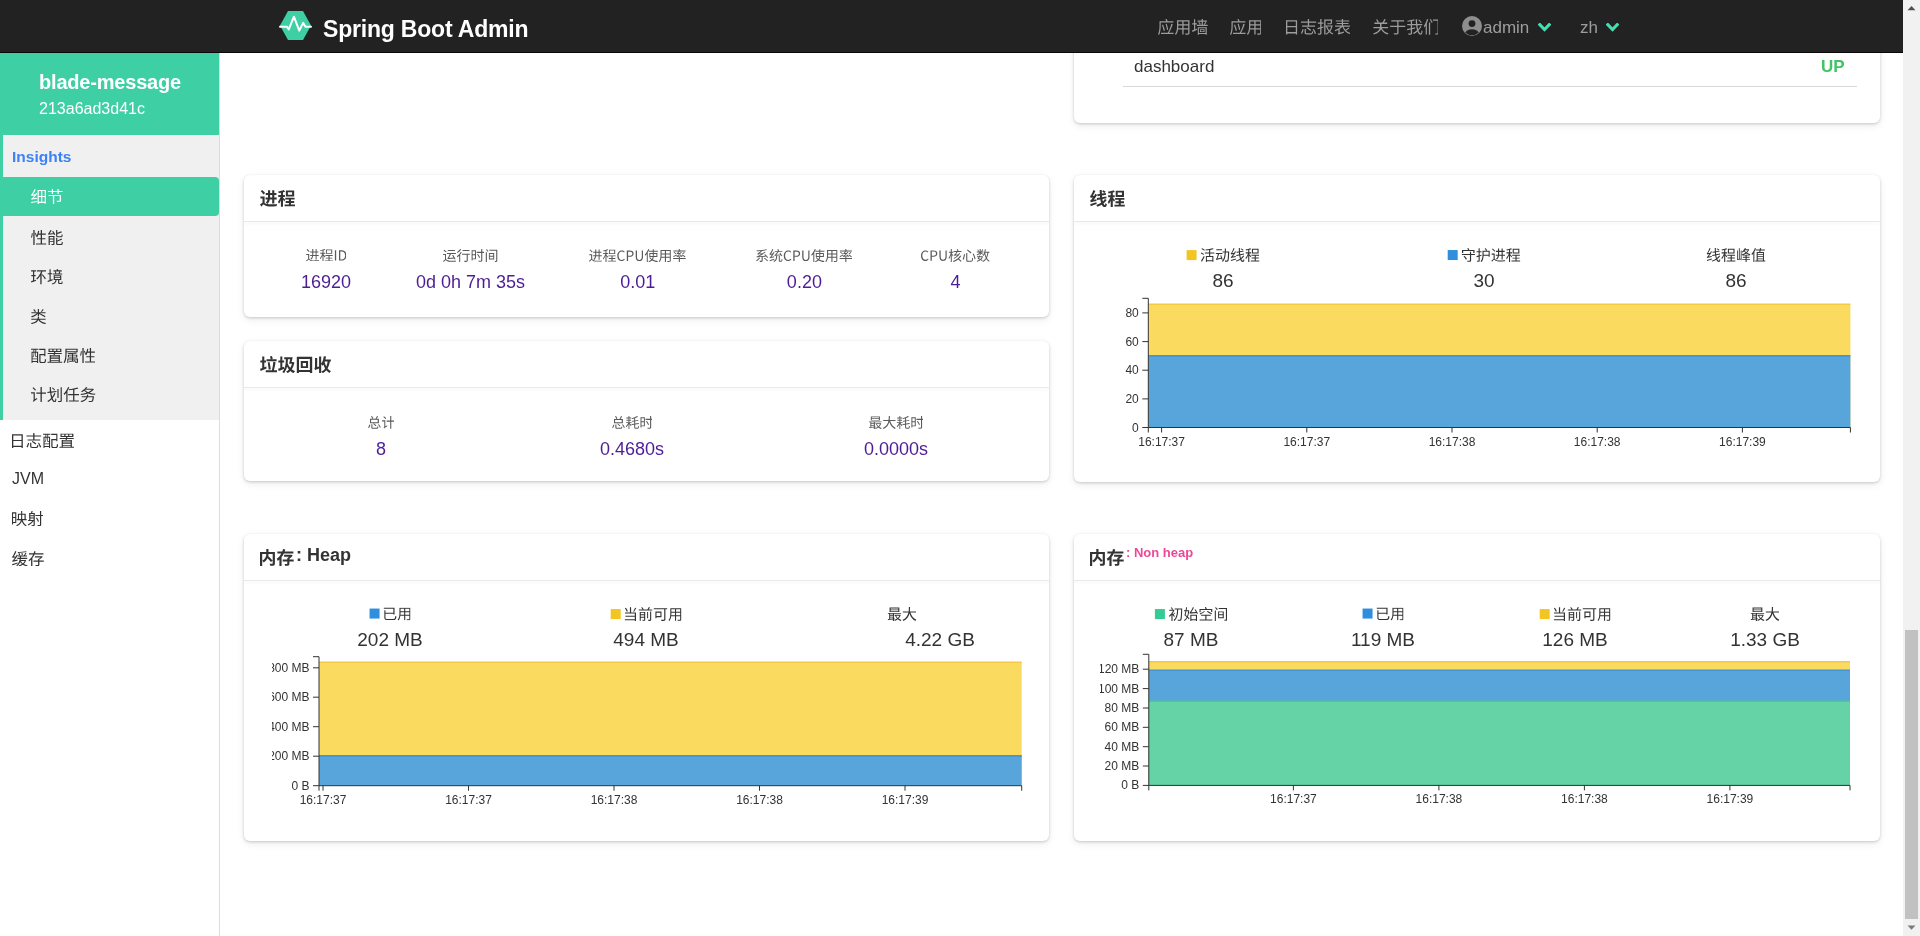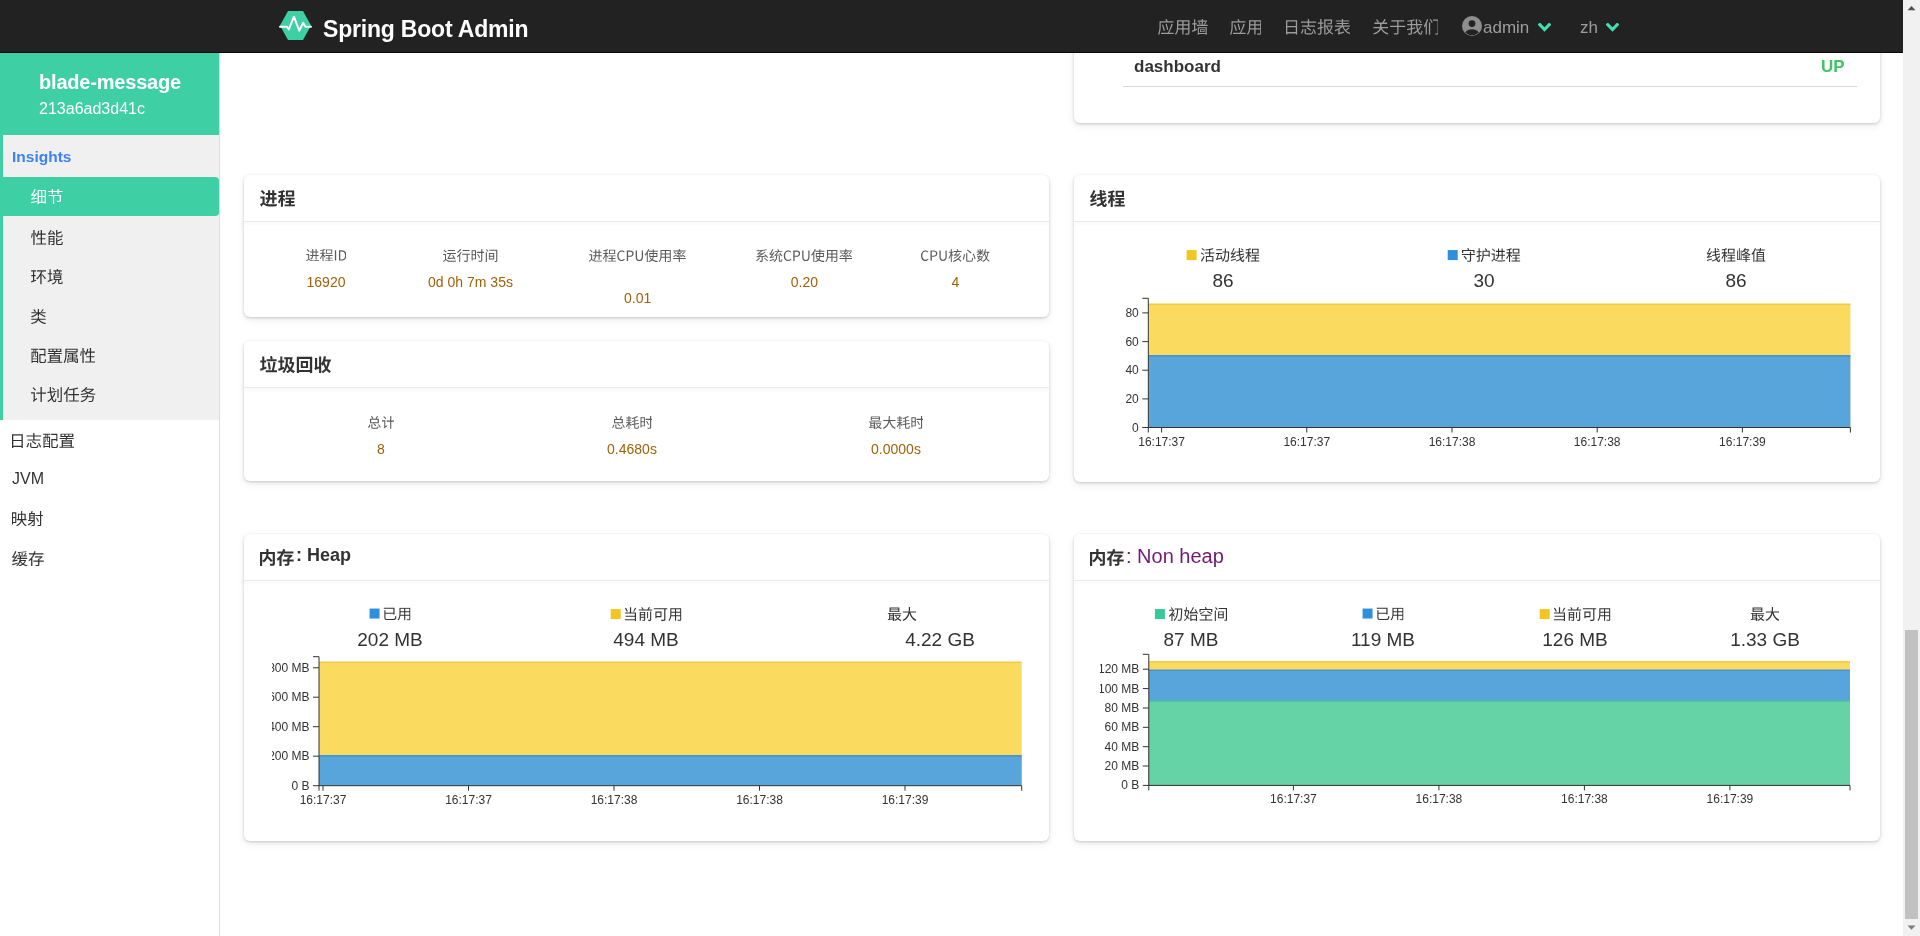--- a/index.html
+++ b/index.html
@@ -3,21 +3,21 @@
 <style>
 *{margin:0;padding:0;box-sizing:border-box}
 html,body{width:1920px;height:936px;overflow:hidden;background:#fff;
   font-family:"Liberation Sans",sans-serif;position:relative}
 .abs{position:absolute}
 .card{position:absolute;background:#fff;border-radius:6px;
   box-shadow:0 1px 3px rgba(0,0,0,.18),0 3px 9px rgba(0,0,0,.07)}
 .chd{position:absolute;left:0;right:0;top:46px;height:1px;background:#e9e9e9;
   box-shadow:0 2px 3px rgba(0,0,0,.06)}
 .cc{position:absolute;transform:translate(-50%,-50%);white-space:nowrap}
-.val{font-size:14px;color:#a16207}
+.val{font-size:18px;color:#4c1d95}
 .lgv{font-size:19px;color:#333}
 svg{display:block}
 </style></head><body>
 
 <div class="abs" style="left:0;top:0;width:1920px;height:53px;background:#222;border-bottom:1px solid #080808;z-index:50"></div>
 <svg class="abs" style="left:279px;top:10px;z-index:51" width="33" height="31" viewBox="0 0 33 31">
 <polygon points="9,1 24,1 32,15.5 24,30 9,30 1,15.5" fill="#3ecfa4"></polygon>
 <polyline points="1,16.7 7.9,16.7 9.8,19.4 14.9,6.7 20.3,20.6 24.1,12.9 26.5,16.7 32,16.7" fill="none" stroke="#fff" stroke-width="2" stroke-linecap="round" stroke-linejoin="round"></polyline>
 </svg>
 <div class="abs" style="left:323px;top:16px;z-index:51;font-size:23px;font-weight:bold;color:#fff;letter-spacing:-0.2px">Spring Boot Admin</div>
@@ -101,21 +101,21 @@
     <svg width="31.1" height="15.2" viewBox="1.3 -13.9 31.1 15.2">
       <path d="M10.4 -13.8V-11.2H7.2V-5.8H6.1V-4.6H10.1C9.7 -2.6 8.5 -0.9 5.4 0.4C5.6 0.6 6.0 1.0 6.2 1.3C9.1 0.0 10.5 -1.7 11.1 -3.6C11.9 -1.3 13.2 0.4 15.2 1.4C15.4 1.1 15.7 0.6 16.0 0.4C14.0 -0.5 12.6 -2.3 11.9 -4.6H15.9V-5.8H15.0V-11.2H11.5V-13.8ZM8.3 -5.8V-10.1H10.4V-7.5C10.4 -6.9 10.4 -6.3 10.3 -5.8ZM13.8 -5.8H11.5C11.5 -6.3 11.5 -6.9 11.5 -7.5V-10.1H13.8ZM4.5 -6.8V-2.9H2.4V-6.8ZM4.5 -7.9H2.4V-11.5H4.5ZM1.3 -12.7V-0.5H2.4V-1.8H5.6V-12.7Z M25.3 -6.9C26.1 -5.8 26.9 -4.1 27.2 -3.1L28.3 -3.5C27.9 -4.6 27.1 -6.2 26.3 -7.4ZM19.7 -8.7H22.9V-7.4H19.7ZM19.7 -9.7V-11.0H22.9V-9.7ZM19.7 -6.4H22.9V-5.0H19.7ZM17.4 -5.0V-3.9H21.6C20.4 -2.4 18.7 -1.2 17.0 -0.3C17.3 -0.1 17.7 0.3 17.9 0.6C19.8 -0.5 21.6 -2.0 22.9 -3.9H22.9V-0.1C22.9 0.2 22.9 0.2 22.6 0.2C22.4 0.3 21.6 0.3 20.7 0.2C20.9 0.5 21.1 1.0 21.1 1.3C22.3 1.3 23.0 1.3 23.5 1.1C23.9 0.9 24.1 0.6 24.1 -0.1V-12.0H21.4C21.6 -12.5 21.9 -13.1 22.1 -13.7L20.8 -13.9C20.7 -13.3 20.5 -12.6 20.3 -12.0H18.5V-5.0ZM29.3 -13.8V-10.0H24.7V-8.9H29.3V-0.2C29.3 0.1 29.2 0.1 28.9 0.1C28.7 0.2 27.7 0.2 26.7 0.1C26.9 0.5 27.1 1.0 27.1 1.3C28.5 1.3 29.3 1.3 29.8 1.1C30.3 0.9 30.5 0.5 30.5 -0.2V-8.9H32.3V-10.0H30.5V-13.8Z" fill="#333"></path>
     </svg>
   </div>
 <div style="position:absolute;left:12.0px;top:550.6px;line-height:0">
     <svg width="31.8" height="15.2" viewBox="0.5 -13.9 31.8 15.2">
       <path d="M0.6 -0.9 0.9 0.4C2.3 -0.2 4.3 -0.8 6.2 -1.5L6.0 -2.5C3.9 -1.9 1.9 -1.2 0.6 -0.9ZM9.9 -11.8C10.1 -11.1 10.3 -10.2 10.3 -9.6L11.4 -9.9C11.3 -10.4 11.1 -11.3 10.9 -12.0ZM14.5 -13.7C12.6 -13.3 9.1 -13.0 6.2 -12.9C6.3 -12.7 6.5 -12.3 6.5 -12.0C9.4 -12.0 13.0 -12.3 15.2 -12.8ZM0.9 -7.0C1.2 -7.1 1.6 -7.2 3.6 -7.4C2.9 -6.4 2.2 -5.6 1.9 -5.2C1.4 -4.7 1.0 -4.2 0.7 -4.2C0.8 -3.9 1.0 -3.3 1.0 -3.0C1.4 -3.2 1.9 -3.4 6.1 -4.2C6.0 -4.5 6.0 -5.0 6.0 -5.3L2.8 -4.7C4.1 -6.1 5.3 -7.9 6.4 -9.7L5.4 -10.3C5.0 -9.7 4.7 -9.1 4.3 -8.5L2.2 -8.4C3.2 -9.8 4.2 -11.6 4.9 -13.4L3.7 -13.8C3.0 -11.9 1.8 -9.8 1.5 -9.2C1.1 -8.6 0.8 -8.3 0.5 -8.2C0.7 -7.9 0.9 -7.3 0.9 -7.0ZM6.9 -11.5C7.2 -10.8 7.6 -9.9 7.7 -9.4L8.7 -9.8C8.6 -10.3 8.2 -11.1 7.9 -11.8ZM13.9 -12.2C13.5 -11.4 12.9 -10.2 12.3 -9.4H6.4V-8.4H8.4L8.3 -7.1H5.8V-6.0H8.2C7.8 -3.6 6.9 -1.0 4.7 0.4C5.0 0.6 5.3 1.0 5.5 1.3C7.0 0.2 8.0 -1.3 8.6 -3.0C9.1 -2.2 9.7 -1.5 10.5 -0.9C9.5 -0.3 8.4 0.1 7.1 0.4C7.3 0.6 7.7 1.1 7.8 1.4C9.1 1.0 10.4 0.5 11.4 -0.2C12.5 0.5 13.8 1.1 15.3 1.4C15.5 1.0 15.8 0.6 16.1 0.3C14.7 0.1 13.4 -0.4 12.4 -0.9C13.4 -1.9 14.2 -3.1 14.7 -4.6L14.0 -5.0L13.7 -4.9H9.1L9.4 -6.0H15.7V-7.1H9.5L9.6 -8.4H15.5V-9.4H13.5C14.0 -10.1 14.6 -11.0 15.0 -11.8ZM9.2 -3.9H13.2C12.8 -3.0 12.2 -2.2 11.4 -1.5C10.5 -2.2 9.8 -3.0 9.2 -3.9Z M26.6 -5.8V-4.4H22.0V-3.2H26.6V-0.2C26.6 0.1 26.6 0.1 26.3 0.1C26.0 0.2 25.0 0.2 23.9 0.1C24.1 0.5 24.2 1.0 24.3 1.3C25.7 1.3 26.6 1.3 27.2 1.1C27.7 0.9 27.9 0.6 27.9 -0.1V-3.2H32.3V-4.4H27.9V-5.3C29.1 -6.1 30.4 -7.1 31.3 -8.1L30.5 -8.7L30.2 -8.7H23.4V-7.5H29.1C28.3 -6.9 27.4 -6.2 26.6 -5.8ZM22.9 -13.9C22.7 -13.2 22.4 -12.4 22.1 -11.7H17.5V-10.5H21.6C20.6 -8.2 19.0 -6.1 17.0 -4.7C17.2 -4.4 17.5 -3.9 17.6 -3.6C18.3 -4.1 19.0 -4.7 19.6 -5.3V1.3H20.9V-6.8C21.7 -7.9 22.4 -9.2 23.0 -10.5H32.0V-11.7H23.5C23.7 -12.3 23.9 -12.9 24.1 -13.5Z" fill="#333"></path>
     </svg>
   </div>
 <div class="card" style="left:1074px;top:40px;width:806px;height:83px"></div>
-<div class="abs" style="left:1134px;top:57px;font-size:17px;font-weight:bold;color:#333">dashboard</div>
+<div class="abs" style="left:1134px;top:57px;font-size:17px;font-weight:normal;color:#333">dashboard</div>
 <div class="abs" style="left:1821px;top:57px;font-size:17px;font-weight:bold;color:#42c368">UP</div>
 <div class="abs" style="left:1122.7px;top:86px;width:734.3px;height:1px;background:#d8d8d8"></div>
 <div class="card" style="left:244px;top:175px;width:805px;height:142px">
     <div class="chd"></div>
   </div>
 <div style="position:absolute;left:260.0px;top:190.1px;line-height:0">
     <svg width="35.0" height="16.7" viewBox="0.4 -15.1 35.0 16.7">
       <path d="M1.1 -13.8C2.1 -12.8 3.3 -11.5 3.8 -10.7L5.5 -12.1C4.9 -12.9 3.6 -14.1 2.6 -15.0ZM12.6 -14.8V-12.2H10.5V-14.8H8.4V-12.2H6.1V-10.1H8.4V-9.0C8.4 -8.5 8.4 -8.1 8.4 -7.6H6.0V-5.5H8.0C7.7 -4.5 7.2 -3.5 6.2 -2.7C6.7 -2.4 7.5 -1.6 7.8 -1.2C9.2 -2.3 9.9 -3.9 10.2 -5.5H12.6V-1.5H14.7V-5.5H17.1V-7.6H14.7V-10.1H16.8V-12.2H14.7V-14.8ZM10.5 -10.1H12.6V-7.6H10.5C10.5 -8.1 10.5 -8.5 10.5 -8.9ZM5.0 -8.7H0.8V-6.7H2.9V-2.3C2.1 -2.0 1.2 -1.3 0.4 -0.5L1.9 1.6C2.5 0.5 3.3 -0.7 3.8 -0.7C4.2 -0.7 4.9 -0.1 5.7 0.3C7.0 1.1 8.5 1.3 10.8 1.3C12.7 1.3 15.7 1.2 16.9 1.1C17.0 0.5 17.3 -0.6 17.5 -1.2C15.7 -0.9 12.8 -0.8 10.9 -0.8C8.9 -0.8 7.2 -0.8 6.0 -1.5C5.6 -1.8 5.3 -2.0 5.0 -2.2Z M28.3 -12.8H32.5V-10.3H28.3ZM26.3 -14.6V-8.5H34.6V-14.6ZM26.1 -4.1V-2.2H29.3V-0.7H25.0V1.2H35.4V-0.7H31.4V-2.2H34.6V-4.1H31.4V-5.6H35.0V-7.4H25.7V-5.6H29.3V-4.1ZM24.1 -15.1C22.7 -14.5 20.5 -13.9 18.5 -13.6C18.8 -13.2 19.0 -12.5 19.1 -12.0C19.8 -12.1 20.6 -12.2 21.3 -12.3V-10.2H18.7V-8.2H21.0C20.4 -6.5 19.4 -4.5 18.4 -3.4C18.7 -2.8 19.2 -1.9 19.4 -1.3C20.1 -2.2 20.8 -3.5 21.3 -4.9V1.6H23.4V-5.5C23.9 -4.8 24.3 -4.1 24.5 -3.6L25.7 -5.3C25.4 -5.7 23.9 -7.3 23.4 -7.7V-8.2H25.3V-10.2H23.4V-12.8C24.2 -13.0 24.9 -13.2 25.6 -13.4Z" fill="#333"></path>
     </svg>
   </div>
@@ -129,21 +129,21 @@
     <svg width="54.3" height="13.0" viewBox="0.5 -11.8 54.3 13.0">
       <path d="M5.3 -10.9V-9.9H12.4V-10.9ZM1.0 -10.3C1.8 -9.8 2.9 -8.9 3.4 -8.5L4.2 -9.2C3.6 -9.7 2.5 -10.5 1.7 -11.0ZM5.2 -1.7C5.7 -1.8 6.3 -1.9 11.6 -2.4L12.1 -1.3L13.0 -1.8C12.5 -2.9 11.4 -4.7 10.5 -6.0L9.6 -5.6C10.1 -4.9 10.6 -4.1 11.0 -3.3L6.4 -2.9C7.2 -4.0 7.9 -5.4 8.5 -6.7H13.4V-7.7H4.4V-6.7H7.2C6.7 -5.3 5.9 -3.9 5.7 -3.5C5.4 -3.1 5.1 -2.8 4.9 -2.7C5.0 -2.4 5.2 -1.9 5.2 -1.7ZM3.5 -6.9H0.6V-5.9H2.5V-1.4C1.9 -1.1 1.2 -0.5 0.5 0.2L1.3 1.2C1.9 0.3 2.6 -0.6 3.1 -0.6C3.4 -0.6 3.9 -0.1 4.5 0.2C5.5 0.8 6.6 1.0 8.4 1.0C9.9 1.0 12.3 0.9 13.2 0.9C13.2 0.5 13.4 0.0 13.5 -0.3C12.1 -0.1 10.0 -0.0 8.4 -0.0C6.8 -0.0 5.6 -0.1 4.7 -0.7C4.2 -1.1 3.8 -1.3 3.5 -1.5Z M20.1 -10.9V-9.9H27.0V-10.9ZM17.7 -11.8C17.0 -10.8 15.7 -9.5 14.5 -8.7C14.7 -8.5 15.0 -8.1 15.1 -7.9C16.4 -8.8 17.8 -10.1 18.7 -11.4ZM19.5 -7.1V-6.0H24.2V-0.2C24.2 -0.0 24.1 0.1 23.8 0.1C23.6 0.1 22.6 0.1 21.6 0.0C21.8 0.4 21.9 0.8 22.0 1.1C23.4 1.1 24.1 1.1 24.6 0.9C25.1 0.7 25.3 0.4 25.3 -0.2V-6.0H27.4V-7.1ZM18.3 -8.8C17.3 -7.2 15.8 -5.5 14.3 -4.5C14.6 -4.3 14.9 -3.8 15.1 -3.6C15.6 -4.0 16.2 -4.5 16.7 -5.1V1.2H17.7V-6.2C18.3 -6.9 18.8 -7.7 19.3 -8.4Z M34.6 -6.3C35.4 -5.2 36.3 -3.8 36.8 -2.9L37.7 -3.4C37.2 -4.3 36.3 -5.7 35.5 -6.8ZM32.5 -5.6V-2.4H30.1V-5.6ZM32.5 -6.6H30.1V-9.6H32.5ZM29.1 -10.6V-0.4H30.1V-1.5H33.5V-10.6ZM38.7 -11.7V-9.0H34.2V-7.9H38.7V-0.5C38.7 -0.2 38.6 -0.1 38.3 -0.1C38.0 -0.1 37.0 -0.1 35.9 -0.1C36.0 0.2 36.2 0.7 36.3 1.0C37.7 1.0 38.6 1.0 39.1 0.8C39.6 0.6 39.8 0.3 39.8 -0.5V-7.9H41.5V-9.0H39.8V-11.7Z M43.3 -8.6V1.1H44.4V-8.6ZM43.5 -11.1C44.1 -10.5 44.9 -9.6 45.2 -9.0L46.0 -9.6C45.7 -10.2 45.0 -11.0 44.3 -11.6ZM47.3 -4.1H50.7V-2.2H47.3ZM47.3 -6.9H50.7V-5.0H47.3ZM46.4 -7.8V-1.4H51.7V-7.8ZM46.9 -11.0V-10.0H53.7V-0.2C53.7 0.0 53.6 0.1 53.5 0.1C53.3 0.1 52.7 0.1 52.1 0.1C52.3 0.4 52.4 0.8 52.5 1.1C53.3 1.1 53.9 1.1 54.3 0.9C54.7 0.7 54.8 0.4 54.8 -0.2V-11.0Z" fill="#5a5a5a"></path>
     </svg>
   </div>
 <div class="cc val" style="left:470.5px;top:282px">0d 0h 7m 35s</div>
 <div style="position:absolute;left:589.4px;top:248.5px;line-height:0">
     <svg width="96.7" height="13.0" viewBox="0.5 -11.9 96.7 13.0">
       <path d="M1.1 -10.9C1.9 -10.2 2.8 -9.2 3.3 -8.5L4.1 -9.2C3.6 -9.8 2.7 -10.8 1.9 -11.5ZM10.1 -11.5V-9.2H7.8V-11.5H6.7V-9.2H4.7V-8.2H6.7V-6.6L6.7 -5.7H4.7V-4.7H6.6C6.4 -3.6 5.9 -2.6 4.9 -1.8C5.1 -1.6 5.5 -1.2 5.6 -1.0C6.9 -2.0 7.4 -3.3 7.6 -4.7H10.1V-1.1H11.1V-4.7H13.2V-5.7H11.1V-8.2H12.9V-9.2H11.1V-11.5ZM7.8 -8.2H10.1V-5.7H7.7L7.8 -6.6ZM3.7 -6.7H0.7V-5.7H2.6V-1.7C2.0 -1.5 1.3 -0.8 0.5 -0.0L1.2 0.9C2.0 -0.0 2.6 -0.9 3.1 -0.9C3.4 -0.9 3.9 -0.4 4.5 -0.0C5.4 0.6 6.6 0.7 8.3 0.7C9.7 0.7 12.2 0.7 13.2 0.6C13.2 0.3 13.4 -0.2 13.5 -0.5C12.1 -0.3 10.0 -0.2 8.4 -0.2C6.8 -0.2 5.6 -0.3 4.7 -0.9C4.2 -1.2 3.9 -1.5 3.7 -1.6Z M21.4 -10.3H25.7V-7.7H21.4ZM20.5 -11.2V-6.8H26.7V-11.2ZM20.3 -2.9V-2.0H23.0V-0.2H19.3V0.7H27.5V-0.2H24.1V-2.0H26.9V-2.9H24.1V-4.6H27.2V-5.5H19.9V-4.6H23.0V-2.9ZM19.1 -11.6C18.0 -11.1 16.2 -10.7 14.6 -10.4C14.7 -10.2 14.9 -9.8 14.9 -9.6C15.6 -9.7 16.3 -9.8 17.0 -10.0V-7.8H14.7V-6.8H16.8C16.3 -5.2 15.3 -3.4 14.4 -2.4C14.6 -2.2 14.8 -1.7 14.9 -1.4C15.7 -2.3 16.4 -3.7 17.0 -5.1V1.1H18.0V-4.9C18.5 -4.4 19.0 -3.6 19.3 -3.2L19.9 -4.0C19.6 -4.4 18.4 -5.6 18.0 -6.0V-6.8H19.8V-7.8H18.0V-10.2C18.7 -10.4 19.3 -10.5 19.8 -10.8Z M33.3 0.2C34.6 0.2 35.6 -0.4 36.4 -1.3L35.7 -2.1C35.1 -1.4 34.3 -1.0 33.3 -1.0C31.4 -1.0 30.1 -2.6 30.1 -5.2C30.1 -7.7 31.4 -9.3 33.4 -9.3C34.3 -9.3 34.9 -8.9 35.5 -8.3L36.2 -9.2C35.6 -9.8 34.6 -10.4 33.4 -10.4C30.8 -10.4 28.8 -8.4 28.8 -5.1C28.8 -1.8 30.7 0.2 33.3 0.2Z M38.3 0.0H39.6V-4.1H41.3C43.6 -4.1 45.1 -5.1 45.1 -7.3C45.1 -9.5 43.6 -10.3 41.3 -10.3H38.3ZM39.6 -5.1V-9.2H41.1C42.9 -9.2 43.8 -8.8 43.8 -7.3C43.8 -5.8 43.0 -5.1 41.2 -5.1Z M50.8 0.2C52.9 0.2 54.5 -0.9 54.5 -4.2V-10.3H53.3V-4.2C53.3 -1.7 52.2 -1.0 50.8 -1.0C49.5 -1.0 48.5 -1.7 48.5 -4.2V-10.3H47.2V-4.2C47.2 -0.9 48.7 0.2 50.8 0.2Z M64.3 -11.7V-10.2H60.4V-9.2H64.3V-7.9H60.8V-4.0H64.2C64.1 -3.2 63.9 -2.5 63.4 -1.8C62.7 -2.4 62.1 -3.0 61.7 -3.7L60.8 -3.4C61.3 -2.5 62.0 -1.8 62.8 -1.1C62.2 -0.5 61.2 -0.1 59.9 0.3C60.1 0.5 60.4 0.9 60.5 1.2C62.0 0.7 63.0 0.1 63.7 -0.5C65.1 0.3 66.9 0.9 68.9 1.1C69.0 0.8 69.3 0.4 69.5 0.2C67.5 -0.0 65.7 -0.5 64.3 -1.3C64.9 -2.1 65.1 -3.0 65.2 -4.0H68.9V-7.9H65.3V-9.2H69.4V-10.2H65.3V-11.7ZM61.8 -7.0H64.3V-5.5L64.3 -4.9H61.8ZM65.3 -7.0H67.9V-4.9H65.3L65.3 -5.5ZM59.8 -11.8C59.0 -9.7 57.6 -7.6 56.2 -6.2C56.4 -6.0 56.7 -5.4 56.8 -5.2C57.3 -5.7 57.8 -6.4 58.3 -7.0V1.2H59.3V-8.6C59.9 -9.5 60.4 -10.5 60.8 -11.5Z M72.0 -10.8V-5.7C72.0 -3.7 71.9 -1.2 70.3 0.5C70.6 0.6 71.0 1.0 71.1 1.2C72.2 0.0 72.7 -1.6 72.9 -3.2H76.4V1.0H77.5V-3.2H81.3V-0.3C81.3 -0.1 81.2 0.0 80.9 0.0C80.6 0.1 79.7 0.1 78.7 0.0C78.8 0.3 79.0 0.8 79.1 1.0C80.4 1.1 81.2 1.0 81.7 0.9C82.1 0.7 82.3 0.4 82.3 -0.3V-10.8ZM73.1 -9.8H76.4V-7.5H73.1ZM81.3 -9.8V-7.5H77.5V-9.8ZM73.1 -6.5H76.4V-4.2H73.0C73.1 -4.7 73.1 -5.2 73.1 -5.7ZM81.3 -6.5V-4.2H77.5V-6.5Z M95.5 -9.0C95.0 -8.4 94.1 -7.7 93.5 -7.2L94.3 -6.7C94.9 -7.1 95.7 -7.8 96.4 -8.5ZM84.7 -4.7 85.2 -3.9C86.1 -4.3 87.3 -4.9 88.4 -5.5L88.1 -6.3C86.9 -5.7 85.5 -5.1 84.7 -4.7ZM85.1 -8.4C85.8 -7.9 86.8 -7.2 87.2 -6.7L87.9 -7.4C87.5 -7.9 86.5 -8.5 85.8 -9.0ZM93.4 -5.7C94.3 -5.1 95.5 -4.3 96.1 -3.7L96.9 -4.4C96.3 -4.9 95.0 -5.7 94.1 -6.3ZM84.6 -2.8V-1.8H90.3V1.1H91.4V-1.8H97.2V-2.8H91.4V-4.0H90.3V-2.8ZM90.0 -11.6C90.2 -11.3 90.4 -10.9 90.6 -10.5H84.9V-9.5H90.0C89.6 -8.9 89.1 -8.3 88.9 -8.1C88.7 -7.9 88.5 -7.7 88.3 -7.7C88.4 -7.4 88.6 -7.0 88.6 -6.8C88.8 -6.8 89.1 -6.9 90.7 -7.0C90.1 -6.4 89.5 -5.8 89.2 -5.6C88.7 -5.2 88.4 -4.9 88.0 -4.9C88.2 -4.6 88.3 -4.2 88.3 -4.0C88.6 -4.1 89.1 -4.2 92.8 -4.5C93.0 -4.3 93.1 -4.0 93.2 -3.8L94.0 -4.2C93.7 -4.8 93.0 -5.8 92.4 -6.5L91.6 -6.2C91.8 -5.9 92.1 -5.6 92.3 -5.3L89.8 -5.1C91.0 -6.1 92.3 -7.3 93.4 -8.6L92.5 -9.1C92.2 -8.7 91.9 -8.3 91.6 -7.9L89.8 -7.8C90.2 -8.3 90.7 -8.9 91.1 -9.5H97.1V-10.5H91.9C91.7 -10.9 91.3 -11.5 91.0 -11.9Z" fill="#5a5a5a"></path>
     </svg>
   </div>
-<div class="cc val" style="left:637.7px;top:298px">0.01</div>
+<div class="cc val" style="left:637.7px;top:282px">0.01</div>
 <div style="position:absolute;left:756.3px;top:248.5px;line-height:0">
     <svg width="96.2" height="13.0" viewBox="1.0 -11.9 96.2 13.0">
       <path d="M4.0 -3.1C3.3 -2.1 2.1 -1.1 1.0 -0.4C1.3 -0.3 1.7 0.1 1.9 0.3C3.0 -0.5 4.2 -1.6 5.1 -2.8ZM8.9 -2.7C10.1 -1.8 11.5 -0.5 12.2 0.3L13.1 -0.3C12.3 -1.1 10.9 -2.4 9.7 -3.2ZM9.3 -6.2C9.7 -5.9 10.1 -5.5 10.4 -5.1L4.3 -4.7C6.4 -5.7 8.5 -7.0 10.6 -8.6L9.8 -9.2C9.1 -8.7 8.3 -8.1 7.6 -7.6L4.1 -7.4C5.1 -8.1 6.2 -9.0 7.1 -10.0C8.9 -10.2 10.6 -10.5 12.0 -10.8L11.2 -11.7C9.0 -11.1 4.9 -10.7 1.5 -10.5C1.6 -10.3 1.7 -9.9 1.8 -9.6C3.0 -9.7 4.3 -9.8 5.6 -9.9C4.7 -8.9 3.7 -8.1 3.3 -7.9C2.9 -7.5 2.5 -7.3 2.3 -7.3C2.4 -7.0 2.5 -6.6 2.6 -6.4C2.9 -6.5 3.3 -6.5 6.1 -6.7C4.9 -6.0 3.9 -5.4 3.4 -5.2C2.6 -4.7 1.9 -4.5 1.5 -4.4C1.6 -4.1 1.8 -3.6 1.8 -3.4C2.2 -3.6 2.7 -3.7 6.6 -3.9V-0.3C6.6 -0.1 6.6 -0.1 6.3 -0.1C6.1 -0.0 5.3 -0.0 4.5 -0.1C4.6 0.2 4.8 0.7 4.9 1.0C5.9 1.0 6.6 1.0 7.1 0.8C7.5 0.6 7.7 0.3 7.7 -0.3V-4.0L11.1 -4.3C11.6 -3.8 11.9 -3.4 12.1 -3.0L13.0 -3.5C12.4 -4.4 11.2 -5.7 10.1 -6.6Z M23.8 -4.9V-0.5C23.8 0.5 24.0 0.8 25.0 0.8C25.2 0.8 26.0 0.8 26.2 0.8C27.1 0.8 27.3 0.3 27.4 -1.6C27.1 -1.7 26.7 -1.8 26.5 -2.0C26.5 -0.3 26.4 -0.1 26.1 -0.1C25.9 -0.1 25.3 -0.1 25.2 -0.1C24.9 -0.1 24.8 -0.1 24.8 -0.5V-4.9ZM21.1 -4.9C21.1 -2.1 20.7 -0.6 18.4 0.2C18.7 0.4 19.0 0.8 19.1 1.1C21.6 0.0 22.1 -1.8 22.2 -4.9ZM14.6 -0.7 14.8 0.3C16.1 -0.1 17.7 -0.6 19.3 -1.1L19.1 -2.1C17.4 -1.6 15.7 -1.0 14.6 -0.7ZM22.3 -11.5C22.6 -11.0 22.9 -10.2 23.1 -9.7H19.7V-8.8H22.2C21.6 -7.9 20.6 -6.6 20.3 -6.3C20.0 -6.1 19.7 -6.0 19.4 -5.9C19.5 -5.7 19.7 -5.1 19.8 -4.9C20.2 -5.0 20.7 -5.1 25.8 -5.6C26.1 -5.2 26.3 -4.8 26.4 -4.6L27.3 -5.1C26.9 -5.9 26.0 -7.2 25.2 -8.2L24.4 -7.7C24.7 -7.3 25.0 -6.9 25.3 -6.4L21.4 -6.1C22.1 -6.9 22.9 -8.0 23.5 -8.8H27.3V-9.7H23.2L24.1 -10.0C24.0 -10.5 23.6 -11.2 23.3 -11.8ZM14.8 -5.9C15.1 -6.0 15.4 -6.1 17.1 -6.3C16.4 -5.4 15.9 -4.8 15.7 -4.5C15.2 -4.0 14.9 -3.6 14.6 -3.6C14.7 -3.3 14.9 -2.8 14.9 -2.5C15.2 -2.7 15.7 -2.9 19.2 -3.6C19.1 -3.9 19.1 -4.3 19.2 -4.6L16.5 -4.0C17.6 -5.3 18.6 -6.8 19.5 -8.3L18.6 -8.8C18.3 -8.3 18.0 -7.8 17.7 -7.3L16.0 -7.1C16.8 -8.3 17.7 -9.9 18.3 -11.3L17.3 -11.8C16.7 -10.1 15.6 -8.3 15.3 -7.9C15.0 -7.4 14.7 -7.1 14.5 -7.0C14.6 -6.7 14.8 -6.1 14.8 -5.9Z M33.3 0.2C34.6 0.2 35.6 -0.4 36.4 -1.3L35.7 -2.1C35.1 -1.4 34.3 -1.0 33.3 -1.0C31.4 -1.0 30.1 -2.6 30.1 -5.2C30.1 -7.7 31.4 -9.3 33.4 -9.3C34.3 -9.3 34.9 -8.9 35.5 -8.3L36.2 -9.2C35.6 -9.8 34.6 -10.4 33.4 -10.4C30.8 -10.4 28.8 -8.4 28.8 -5.1C28.8 -1.8 30.7 0.2 33.3 0.2Z M38.3 0.0H39.6V-4.1H41.3C43.6 -4.1 45.1 -5.1 45.1 -7.3C45.1 -9.5 43.6 -10.3 41.3 -10.3H38.3ZM39.6 -5.1V-9.2H41.1C42.9 -9.2 43.8 -8.8 43.8 -7.3C43.8 -5.8 43.0 -5.1 41.2 -5.1Z M50.8 0.2C52.9 0.2 54.5 -0.9 54.5 -4.2V-10.3H53.3V-4.2C53.3 -1.7 52.2 -1.0 50.8 -1.0C49.5 -1.0 48.5 -1.7 48.5 -4.2V-10.3H47.2V-4.2C47.2 -0.9 48.7 0.2 50.8 0.2Z M64.3 -11.7V-10.2H60.4V-9.2H64.3V-7.9H60.8V-4.0H64.2C64.1 -3.2 63.9 -2.5 63.4 -1.8C62.7 -2.4 62.1 -3.0 61.7 -3.7L60.8 -3.4C61.3 -2.5 62.0 -1.8 62.8 -1.1C62.2 -0.5 61.2 -0.1 59.9 0.3C60.1 0.5 60.4 0.9 60.5 1.2C62.0 0.7 63.0 0.1 63.7 -0.5C65.1 0.3 66.9 0.9 68.9 1.1C69.0 0.8 69.3 0.4 69.5 0.2C67.5 -0.0 65.7 -0.5 64.3 -1.3C64.9 -2.1 65.1 -3.0 65.2 -4.0H68.9V-7.9H65.3V-9.2H69.4V-10.2H65.3V-11.7ZM61.8 -7.0H64.3V-5.5L64.3 -4.9H61.8ZM65.3 -7.0H67.9V-4.9H65.3L65.3 -5.5ZM59.8 -11.8C59.0 -9.7 57.6 -7.6 56.2 -6.2C56.4 -6.0 56.7 -5.4 56.8 -5.2C57.3 -5.7 57.8 -6.4 58.3 -7.0V1.2H59.3V-8.6C59.9 -9.5 60.4 -10.5 60.8 -11.5Z M72.0 -10.8V-5.7C72.0 -3.7 71.9 -1.2 70.3 0.5C70.6 0.6 71.0 1.0 71.1 1.2C72.2 0.0 72.7 -1.6 72.9 -3.2H76.4V1.0H77.5V-3.2H81.3V-0.3C81.3 -0.1 81.2 0.0 80.9 0.0C80.6 0.1 79.7 0.1 78.7 0.0C78.8 0.3 79.0 0.8 79.1 1.0C80.4 1.1 81.2 1.0 81.7 0.9C82.1 0.7 82.3 0.4 82.3 -0.3V-10.8ZM73.1 -9.8H76.4V-7.5H73.1ZM81.3 -9.8V-7.5H77.5V-9.8ZM73.1 -6.5H76.4V-4.2H73.0C73.1 -4.7 73.1 -5.2 73.1 -5.7ZM81.3 -6.5V-4.2H77.5V-6.5Z M95.5 -9.0C95.0 -8.4 94.1 -7.7 93.5 -7.2L94.3 -6.7C94.9 -7.1 95.7 -7.8 96.4 -8.5ZM84.7 -4.7 85.2 -3.9C86.1 -4.3 87.3 -4.9 88.4 -5.5L88.1 -6.3C86.9 -5.7 85.5 -5.1 84.7 -4.7ZM85.1 -8.4C85.8 -7.9 86.8 -7.2 87.2 -6.7L87.9 -7.4C87.5 -7.9 86.5 -8.5 85.8 -9.0ZM93.4 -5.7C94.3 -5.1 95.5 -4.3 96.1 -3.7L96.9 -4.4C96.3 -4.9 95.0 -5.7 94.1 -6.3ZM84.6 -2.8V-1.8H90.3V1.1H91.4V-1.8H97.2V-2.8H91.4V-4.0H90.3V-2.8ZM90.0 -11.6C90.2 -11.3 90.4 -10.9 90.6 -10.5H84.9V-9.5H90.0C89.6 -8.9 89.1 -8.3 88.9 -8.1C88.7 -7.9 88.5 -7.7 88.3 -7.7C88.4 -7.4 88.6 -7.0 88.6 -6.8C88.8 -6.8 89.1 -6.9 90.7 -7.0C90.1 -6.4 89.5 -5.8 89.2 -5.6C88.7 -5.2 88.4 -4.9 88.0 -4.9C88.2 -4.6 88.3 -4.2 88.3 -4.0C88.6 -4.1 89.1 -4.2 92.8 -4.5C93.0 -4.3 93.1 -4.0 93.2 -3.8L94.0 -4.2C93.7 -4.8 93.0 -5.8 92.4 -6.5L91.6 -6.2C91.8 -5.9 92.1 -5.6 92.3 -5.3L89.8 -5.1C91.0 -6.1 92.3 -7.3 93.4 -8.6L92.5 -9.1C92.2 -8.7 91.9 -8.3 91.6 -7.9L89.8 -7.8C90.2 -8.3 90.7 -8.9 91.1 -9.5H97.1V-10.5H91.9C91.7 -10.9 91.3 -11.5 91.0 -11.9Z" fill="#5a5a5a"></path>
     </svg>
   </div>
 <div class="cc val" style="left:804.4px;top:282px">0.20</div>
 <div style="position:absolute;left:921.2px;top:248.5px;line-height:0">
     <svg width="68.7" height="13.0" viewBox="0.8 -11.8 68.7 13.0">
       <path d="M5.3 0.2C6.6 0.2 7.6 -0.4 8.4 -1.3L7.7 -2.1C7.1 -1.4 6.3 -1.0 5.3 -1.0C3.4 -1.0 2.1 -2.6 2.1 -5.2C2.1 -7.7 3.4 -9.3 5.4 -9.3C6.3 -9.3 6.9 -8.9 7.5 -8.3L8.2 -9.2C7.6 -9.8 6.6 -10.4 5.4 -10.4C2.8 -10.4 0.8 -8.4 0.8 -5.1C0.8 -1.8 2.7 0.2 5.3 0.2Z M10.3 0.0H11.6V-4.1H13.3C15.6 -4.1 17.1 -5.1 17.1 -7.3C17.1 -9.5 15.6 -10.3 13.3 -10.3H10.3ZM11.6 -5.1V-9.2H13.1C14.9 -9.2 15.8 -8.8 15.8 -7.3C15.8 -5.8 15.0 -5.1 13.2 -5.1Z M22.8 0.2C24.9 0.2 26.5 -0.9 26.5 -4.2V-10.3H25.3V-4.2C25.3 -1.7 24.2 -1.0 22.8 -1.0C21.5 -1.0 20.5 -1.7 20.5 -4.2V-10.3H19.2V-4.2C19.2 -0.9 20.7 0.2 22.8 0.2Z M39.9 -5.2C38.7 -2.8 36.0 -0.8 32.8 0.3C33.0 0.5 33.2 0.9 33.4 1.1C35.1 0.5 36.7 -0.3 38.0 -1.4C39.0 -0.6 40.0 0.4 40.6 1.0L41.4 0.3C40.8 -0.4 39.7 -1.3 38.8 -2.0C39.7 -2.9 40.4 -3.8 41.0 -4.8ZM36.5 -11.5C36.8 -11.0 37.0 -10.3 37.2 -9.8H33.5V-8.9H36.2C35.7 -8.1 34.9 -6.8 34.6 -6.5C34.4 -6.3 34.0 -6.2 33.7 -6.1C33.8 -5.9 34.0 -5.3 34.0 -5.1C34.3 -5.2 34.7 -5.3 37.2 -5.4C36.2 -4.4 34.9 -3.4 33.5 -2.8C33.7 -2.6 33.9 -2.2 34.1 -2.0C36.5 -3.2 38.7 -5.2 39.9 -7.4L38.9 -7.7C38.7 -7.2 38.4 -6.8 38.0 -6.4L35.7 -6.2C36.2 -7.0 36.8 -8.1 37.3 -8.9H41.3V-9.8H38.1L38.3 -9.9C38.2 -10.4 37.8 -11.2 37.4 -11.8ZM30.6 -11.8V-9.1H28.7V-8.1H30.5C30.1 -6.2 29.2 -3.9 28.3 -2.8C28.5 -2.5 28.8 -2.0 28.9 -1.7C29.5 -2.6 30.1 -4.1 30.6 -5.6V1.1H31.6V-6.2C32.0 -5.5 32.4 -4.7 32.6 -4.3L33.2 -5.0C33.0 -5.4 32.0 -7.0 31.6 -7.5V-8.1H33.2V-9.1H31.6V-11.8Z M46.0 -7.9V-0.9C46.0 0.5 46.5 0.9 48.0 0.9C48.3 0.9 50.5 0.9 50.8 0.9C52.4 0.9 52.7 0.1 52.9 -2.6C52.6 -2.7 52.1 -2.9 51.9 -3.1C51.8 -0.6 51.6 -0.1 50.8 -0.1C50.3 -0.1 48.4 -0.1 48.1 -0.1C47.3 -0.1 47.1 -0.3 47.1 -0.9V-7.9ZM43.8 -6.8C43.6 -5.1 43.1 -2.9 42.5 -1.5L43.6 -1.1C44.1 -2.6 44.6 -4.9 44.8 -6.6ZM52.5 -6.8C53.3 -5.1 54.1 -2.9 54.4 -1.5L55.4 -1.9C55.1 -3.3 54.3 -5.5 53.5 -7.2ZM46.7 -10.6C48.0 -9.6 49.7 -8.3 50.4 -7.4L51.2 -8.2C50.4 -9.1 48.7 -10.4 47.4 -11.3Z M62.1 -11.5C61.8 -10.9 61.4 -10.1 61.0 -9.6L61.7 -9.3C62.1 -9.8 62.6 -10.5 63.0 -11.1ZM57.1 -11.1C57.5 -10.5 57.9 -9.7 58.0 -9.3L58.8 -9.6C58.7 -10.1 58.3 -10.9 57.9 -11.4ZM61.6 -3.6C61.3 -2.9 60.9 -2.3 60.3 -1.8C59.8 -2.0 59.2 -2.3 58.7 -2.5C58.9 -2.9 59.1 -3.2 59.3 -3.6ZM57.4 -2.1C58.1 -1.9 58.9 -1.5 59.6 -1.2C58.7 -0.5 57.6 -0.1 56.5 0.2C56.6 0.4 56.9 0.8 57.0 1.0C58.3 0.7 59.4 0.1 60.5 -0.7C60.9 -0.4 61.3 -0.2 61.7 0.1L62.3 -0.6C62.0 -0.8 61.6 -1.1 61.1 -1.3C61.9 -2.1 62.5 -3.1 62.8 -4.3L62.2 -4.6L62.1 -4.5H59.8L60.1 -5.2L59.1 -5.4C59.1 -5.1 58.9 -4.8 58.8 -4.5H56.9V-3.6H58.3C58.0 -3.1 57.7 -2.6 57.4 -2.1ZM59.5 -11.8V-9.2H56.6V-8.3H59.2C58.5 -7.4 57.4 -6.5 56.4 -6.1C56.6 -5.9 56.9 -5.5 57.0 -5.3C57.9 -5.8 58.8 -6.5 59.5 -7.4V-5.7H60.5V-7.6C61.1 -7.1 62.0 -6.4 62.3 -6.1L62.9 -6.8C62.6 -7.1 61.4 -7.9 60.7 -8.3H63.3V-9.2H60.5V-11.8ZM64.7 -11.6C64.3 -9.2 63.7 -6.8 62.6 -5.4C62.8 -5.2 63.3 -4.9 63.4 -4.7C63.8 -5.2 64.1 -5.9 64.4 -6.5C64.7 -5.2 65.1 -3.9 65.6 -2.8C64.8 -1.5 63.7 -0.4 62.2 0.3C62.4 0.5 62.7 0.9 62.8 1.2C64.2 0.4 65.3 -0.6 66.1 -1.8C66.8 -0.6 67.7 0.3 68.8 1.0C69.0 0.7 69.3 0.4 69.5 0.2C68.3 -0.5 67.4 -1.5 66.7 -2.8C67.4 -4.2 67.9 -6.0 68.2 -8.1H69.2V-9.0H65.2C65.4 -9.8 65.5 -10.7 65.7 -11.5ZM67.2 -8.1C67.0 -6.5 66.7 -5.1 66.2 -3.9C65.6 -5.1 65.2 -6.6 65.0 -8.1Z" fill="#5a5a5a"></path>
     </svg>
@@ -309,21 +309,21 @@
     <text x="633.0" y="155.7" text-anchor="middle" font-size="12" fill="#333" font-family="Liberation Sans">16:17:39</text>
   </svg>
 <div class="card" style="left:1074px;top:534px;width:806px;height:307px">
     <div class="chd"></div>
   </div>
 <div class="abs" style="left:1090px;top:549.0px;line-height:0">
     <svg width="33.7" height="17.0" viewBox="1.6 -15.3 33.7 17.0">
       <path d="M1.6 -12.3V1.7H3.8V-3.5C4.3 -3.0 5.0 -2.3 5.3 -1.9C7.2 -3.0 8.4 -4.5 9.1 -6.0C10.5 -4.7 11.8 -3.2 12.5 -2.2L14.3 -3.6C13.4 -4.9 11.4 -6.7 9.9 -8.1C10.0 -8.8 10.1 -9.5 10.1 -10.2H14.3V-0.9C14.3 -0.6 14.2 -0.5 13.9 -0.5C13.5 -0.5 12.3 -0.4 11.2 -0.5C11.6 0.1 11.9 1.0 12.0 1.6C13.6 1.6 14.7 1.6 15.5 1.3C16.2 0.9 16.5 0.3 16.5 -0.8V-12.3H10.1V-15.3H7.9V-12.3ZM3.8 -3.5V-10.2H7.9C7.8 -8.0 7.2 -5.3 3.8 -3.5Z M28.9 -6.2V-4.9H24.3V-2.9H28.9V-0.7C28.9 -0.5 28.8 -0.4 28.5 -0.4C28.2 -0.4 27.1 -0.4 26.2 -0.4C26.5 0.2 26.7 1.0 26.8 1.6C28.3 1.6 29.3 1.6 30.1 1.3C30.9 1.0 31.0 0.4 31.0 -0.7V-2.9H35.3V-4.9H31.0V-5.6C32.2 -6.5 33.4 -7.5 34.4 -8.5L33.0 -9.6L32.5 -9.5H25.7V-7.5H30.6C30.0 -7.0 29.4 -6.6 28.9 -6.2ZM24.6 -15.3C24.4 -14.5 24.2 -13.7 23.9 -12.9H19.0V-10.9H22.9C21.8 -8.7 20.3 -6.7 18.3 -5.5C18.7 -4.9 19.1 -4.0 19.4 -3.4C19.9 -3.8 20.5 -4.2 21.0 -4.7V1.6H23.2V-7.2C24.1 -8.3 24.8 -9.6 25.4 -10.9H35.0V-12.9H26.3C26.5 -13.6 26.7 -14.1 26.9 -14.8Z" fill="#333"></path>
     </svg>
   </div>
-<div class="abs" style="left:1126px;top:544.5px;font-size:20px;font-weight:normal;color:#701a75">: Non heap</div>
+<div class="abs" style="left:1126px;top:544.5px;font-size:13px;font-weight:bold;color:#ec4899">: Non heap</div>
 <div class="cc" style="left:1191px;top:614px;display:flex;align-items:center">
     <span style="display:inline-block;width:10px;height:10px;background:#35cb96;margin-right:4px"></span>
     <span style="display:inline-block;line-height:0">
       <svg width="58.2" height="13.9" viewBox="0.5 -12.7 58.2 13.9">
         <path d="M2.4 -12.1C2.9 -11.5 3.4 -10.6 3.7 -10.0L4.6 -10.6C4.3 -11.1 3.8 -12.0 3.3 -12.6ZM6.2 -11.3V-10.2H8.7C8.5 -5.3 7.9 -1.7 5.2 0.3C5.4 0.5 5.9 1.0 6.1 1.2C8.9 -1.2 9.6 -4.9 9.8 -10.2H12.7C12.5 -3.3 12.3 -0.8 11.8 -0.2C11.7 0.0 11.5 0.1 11.2 0.1C10.9 0.1 10.0 0.0 9.1 -0.0C9.3 0.3 9.4 0.8 9.5 1.1C10.3 1.1 11.2 1.1 11.7 1.1C12.2 1.0 12.5 0.9 12.8 0.4C13.4 -0.3 13.6 -3.0 13.8 -10.7C13.8 -10.9 13.8 -11.3 13.8 -11.3ZM0.8 -9.9V-8.9H4.6C3.7 -7.0 2.0 -5.0 0.5 -3.9C0.7 -3.7 1.0 -3.1 1.1 -2.8C1.7 -3.3 2.4 -3.9 3.0 -4.7V1.2H4.1V-4.8C4.7 -4.1 5.4 -3.2 5.7 -2.8L6.4 -3.7C6.2 -3.9 5.7 -4.5 5.2 -5.0C5.6 -5.4 6.1 -5.9 6.6 -6.4L5.9 -7.0C5.6 -6.6 5.1 -6.0 4.6 -5.6L4.1 -6.1V-6.1C4.9 -7.2 5.5 -8.4 6.0 -9.5L5.4 -10.0L5.1 -9.9Z M21.9 -4.9V1.2H23.0V0.5H27.5V1.2H28.6V-4.9ZM23.0 -0.5V-3.9H27.5V-0.5ZM21.4 -6.1C21.9 -6.3 22.5 -6.3 28.1 -6.8C28.3 -6.4 28.5 -6.0 28.6 -5.7L29.5 -6.2C29.1 -7.4 28.0 -9.1 27.0 -10.4L26.1 -10.0C26.6 -9.3 27.1 -8.5 27.6 -7.8L22.8 -7.5C23.8 -8.8 24.8 -10.5 25.6 -12.3L24.4 -12.6C23.7 -10.7 22.4 -8.7 22.0 -8.2C21.6 -7.6 21.3 -7.3 21.1 -7.2C21.2 -6.9 21.4 -6.3 21.4 -6.1ZM18.0 -8.5H19.7C19.6 -6.6 19.2 -4.9 18.7 -3.6C18.2 -4.0 17.7 -4.4 17.2 -4.8C17.4 -5.8 17.8 -7.2 18.0 -8.5ZM16.0 -4.4C16.7 -3.9 17.5 -3.2 18.3 -2.6C17.6 -1.3 16.7 -0.3 15.6 0.3C15.8 0.5 16.1 0.9 16.3 1.2C17.4 0.5 18.3 -0.5 19.1 -1.9C19.6 -1.3 20.1 -0.8 20.5 -0.3L21.1 -1.2C20.8 -1.7 20.2 -2.3 19.5 -2.9C20.2 -4.6 20.7 -6.7 20.8 -9.4L20.2 -9.6L20.0 -9.5H18.2C18.4 -10.5 18.6 -11.5 18.7 -12.5L17.7 -12.5C17.6 -11.6 17.4 -10.6 17.2 -9.5H15.6V-8.5H17.0C16.7 -6.9 16.3 -5.4 16.0 -4.4Z M38.5 -8.1C40.0 -7.3 42.0 -6.1 43.0 -5.4L43.8 -6.2C42.7 -6.9 40.6 -8.1 39.2 -8.8ZM35.8 -8.8C34.6 -7.8 33.0 -6.8 31.3 -6.2L31.9 -5.2C33.7 -6.0 35.3 -7.1 36.5 -8.2ZM31.2 -0.3V0.7H43.9V-0.3H38.1V-4.1H42.4V-5.1H32.7V-4.1H36.9V-0.3ZM36.4 -12.4C36.6 -11.9 36.9 -11.3 37.1 -10.8H31.1V-7.4H32.2V-9.7H42.7V-7.8H43.9V-10.8H38.5C38.2 -11.3 37.9 -12.1 37.5 -12.7Z M46.4 -9.2V1.2H47.5V-9.2ZM46.6 -11.9C47.3 -11.2 48.1 -10.3 48.4 -9.7L49.3 -10.3C49.0 -10.9 48.2 -11.8 47.5 -12.4ZM50.7 -4.4H54.3V-2.4H50.7ZM50.7 -7.4H54.3V-5.4H50.7ZM49.7 -8.3V-1.5H55.4V-8.3ZM50.3 -11.8V-10.7H57.5V-0.2C57.5 0.0 57.5 0.1 57.3 0.1C57.1 0.1 56.5 0.1 55.8 0.1C56.0 0.4 56.1 0.9 56.2 1.1C57.1 1.1 57.8 1.1 58.2 0.9C58.6 0.8 58.7 0.5 58.7 -0.2V-11.8Z" fill="#333"></path>
       </svg>
     </span>
   </div>
 <div class="cc lgv" style="left:1191px;top:640px">87 MB</div>
 <div class="cc" style="left:1383px;top:614px;display:flex;align-items:center">

